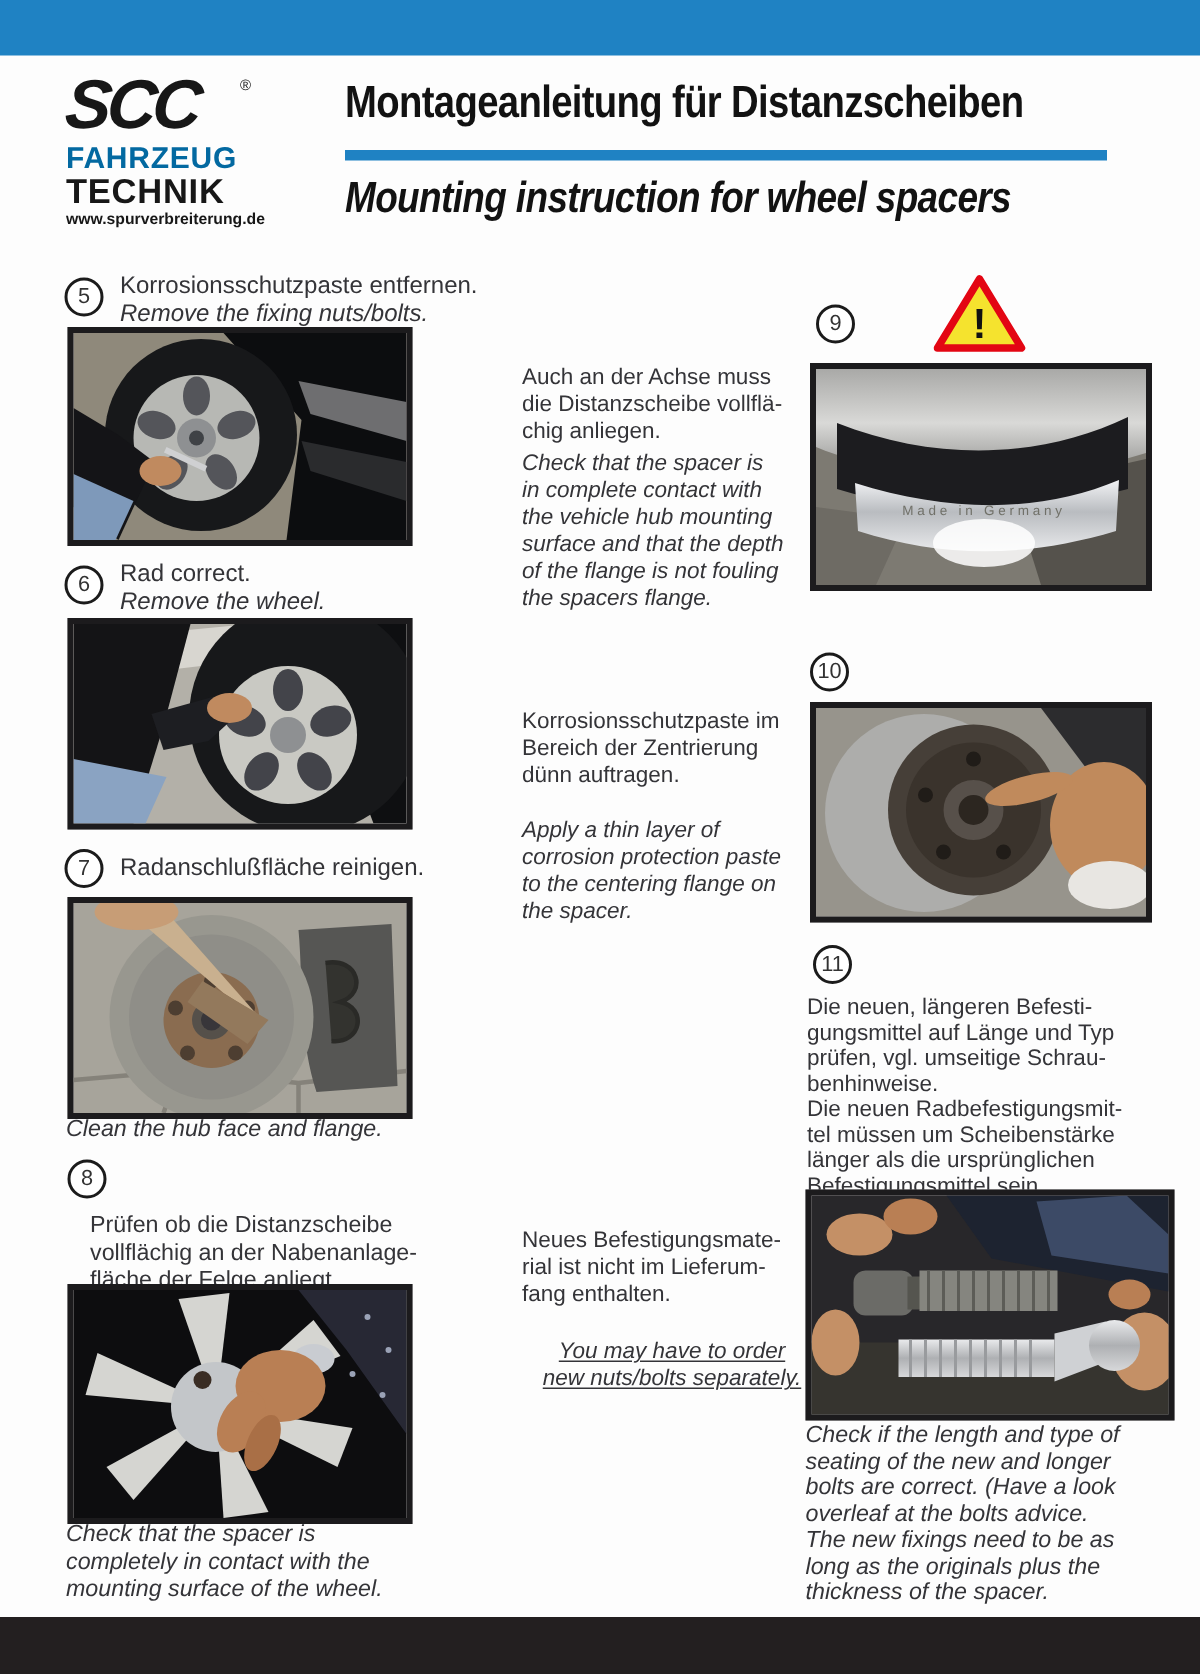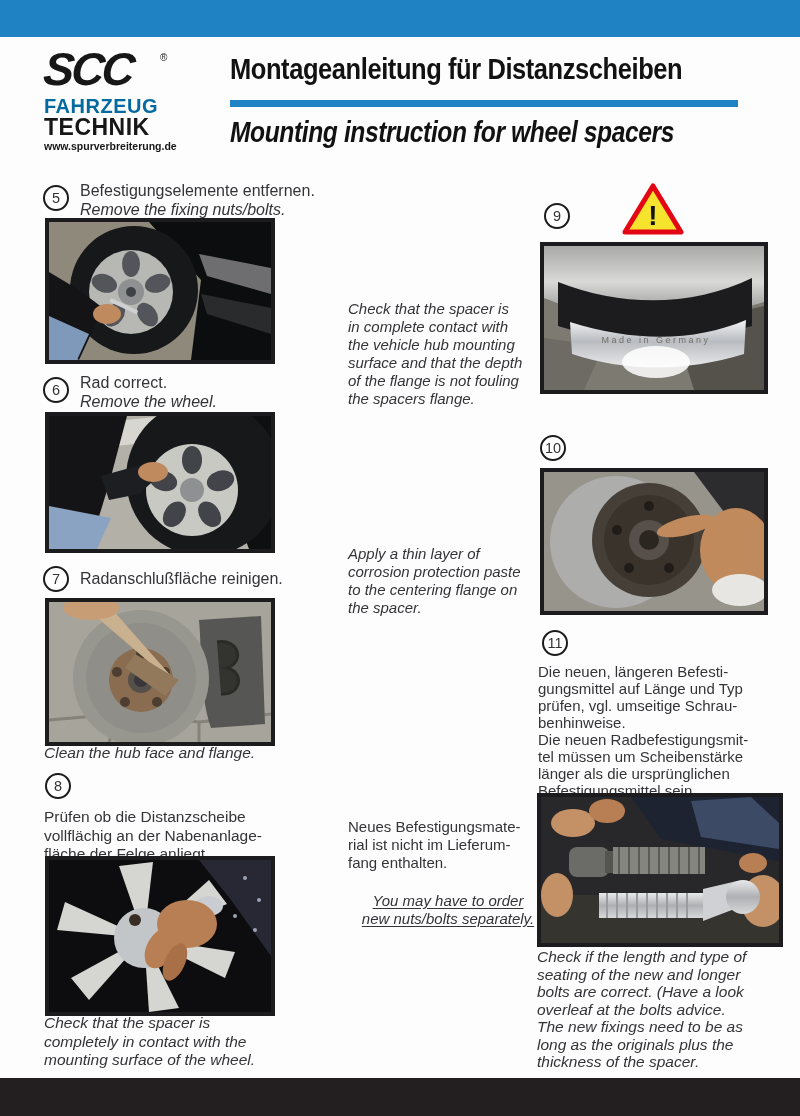--- a/index.html
+++ b/index.html
@@ -45,21 +45,21 @@
   <div class="logo-l1">FAHRZEUG</div>
   <div class="logo-l2">TECHNIK</div>
   <div class="logo-url">www.spurverbreiterung.de</div>
 
   <div class="title-de">Montageanleitung für Distanzscheiben</div>
   <div class="hdr-line"></div>
   <div class="title-en">Mounting instruction for wheel spacers</div>
 
   <div class="stepnum" style="left:43px;top:185px;">5</div>
   <div class="shead" style="left:80px;top:181px;">
-    <div>Befestigungselemente entfernen.</div>
+    <div>Korrosionsschutzpaste entfernen.</div>
     <div class="en">Remove the fixing nuts/bolts.</div>
   </div>
   <div class="photo" style="left:45px;top:218px;">
     <svg width="222" height="138" viewBox="0 0 222 138">
       <rect width="222" height="138" fill="#8f897b"></rect>
       <polygon points="100,0 222,0 222,138 142,138 152,58" fill="#0c0d0f"></polygon>
       <polygon points="150,32 222,46 222,72 158,54" fill="#6e6e70"></polygon>
       <polygon points="152,72 222,86 222,112 158,92" fill="#2a2b2d"></polygon>
       <circle cx="85" cy="68" r="64" fill="#17181a"></circle>
       <circle cx="82" cy="70" r="42" fill="#b7b8b4"></circle>
@@ -130,21 +130,21 @@
       <circle cx="92" cy="78" r="13" fill="#55504a"></circle>
       <circle cx="92" cy="78" r="7" fill="#38363a"></circle>
       <polygon points="30,0 100,60 122,74 62,6" fill="#c9b08f"></polygon>
       <polygon points="86,52 130,78 116,94 76,66" fill="#93795c"></polygon>
       <ellipse cx="42" cy="6" rx="28" ry="12" fill="#c79d76"></ellipse>
     </svg>
   </div>
   <div class="para cap" style="left:44px;top:744px;">Clean the hub face and flange.</div>
 
   <div class="stepnum" style="left:45px;top:773px;">8</div>
-  <div class="para" style="left:44px;top:808px;">Prüfen ob die Distanzscheibe
+  <div class="para" style="left:60px;top:808px;">Prüfen ob die Distanzscheibe
 vollflächig an der Nabenanlage-
 fläche  der Felge anliegt.</div>
   <div class="photo" style="left:45px;top:856px;">
     <svg width="222" height="152" viewBox="0 0 222 152">
       <rect width="222" height="152" fill="#0d0d0f"></rect>
       <g fill="#d5d5d1">
         <polygon points="95,78 70,6 104,2"></polygon>
         <polygon points="95,78 160,20 178,44"></polygon>
         <polygon points="95,78 186,92 176,118"></polygon>
         <polygon points="95,78 130,148 100,152"></polygon>
@@ -164,27 +164,33 @@
       <ellipse cx="160" cy="46" rx="14" ry="10" fill="#c9ccd1"></ellipse>
       <ellipse cx="138" cy="64" rx="30" ry="24" fill="#b97f54"></ellipse>
       <ellipse cx="112" cy="88" rx="14" ry="22" fill="#b97f54" transform="rotate(30 112 88)"></ellipse>
       <ellipse cx="126" cy="102" rx="10" ry="20" fill="#a96f46" transform="rotate(24 126 102)"></ellipse>
     </svg>
   </div>
   <div class="para cap" style="left:44px;top:1014px;">Check that the spacer is
 completely in contact with the
 mounting surface of the wheel.</div>
 
+  <div class="para mid" style="left:348px;top:243px;width:190px;">Auch an der Achse muss
+die Distanzscheibe vollflä-
+chig anliegen.</div>
   <div class="para mid cap" style="left:348px;top:300px;width:200px;">Check that the spacer is
 in complete contact with
 the vehicle hub mounting
 surface and that the depth
 of the flange is not fouling
 the spacers flange.</div>
 
+  <div class="para mid" style="left:348px;top:472px;width:190px;">Korrosionsschutzpaste im
+Bereich der Zentrierung
+dünn auftragen.</div>
   <div class="para mid cap" style="left:348px;top:545px;width:200px;">Apply a thin layer of
 corrosion protection paste
 to the centering flange on
 the spacer.</div>
 
   <div class="para mid" style="left:348px;top:818px;width:190px;">Neues Befestigungsmate-
 rial ist nicht im Lieferum-
 fang enthalten.</div>
   <div class="para mid cap underlined" style="left:348px;top:892px;width:200px;text-align:center;">You may have to order
 new nuts/bolts separately.</div>

